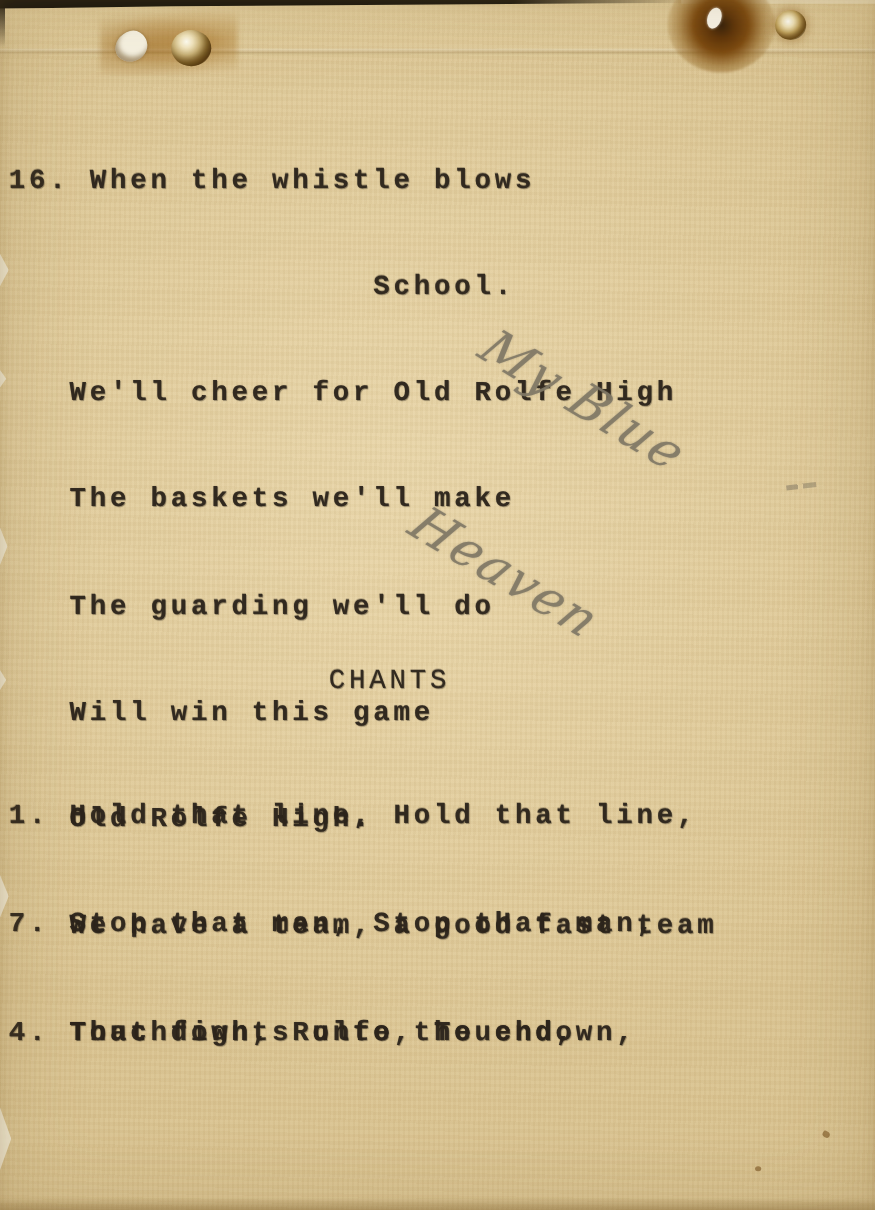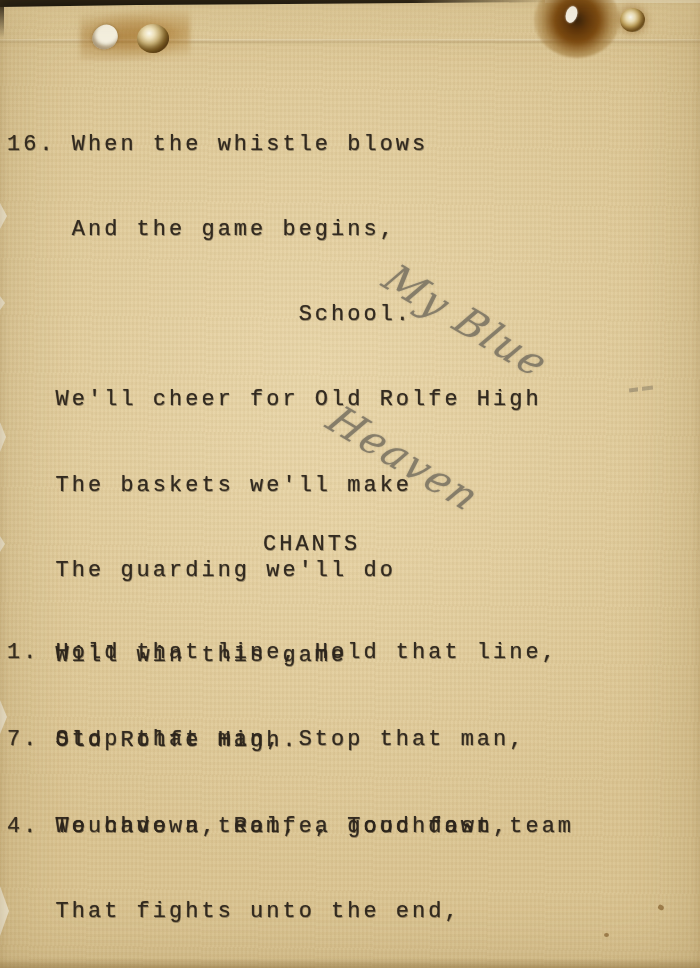--- a/index.html
+++ b/index.html
@@ -94,21 +94,21 @@
   
   .typewriter{
     position:absolute;white-space:pre;
     font-size:22px;letter-spacing:3px;font-weight:normal;
     color:rgba(44,37,28,.92);
     text-shadow:0.6px 0.8px 0.6px rgba(40,32,22,.38), -0.3px -0.3px 0.4px rgba(40,32,22,.26), 0 0 1px rgba(40,32,22,.3);
   }
   .verse{left:7px;top:74px;line-height:28.4px;}
   .chants-heading{left:263px;top:532px;}
   .chants{left:7px;top:580px;line-height:29px;}
-  .tline{white-space:pre;}
+  .tline{white-space:pre;font-weight:bold;}
   
   .handnote{
     position:absolute;left:468px;top:176px;
     transform:rotate(31deg) skewX(-8deg);transform-origin:0 0;
     font-family:"DejaVu Serif","Liberation Serif",serif;font-style:italic;
     font-size:40px;line-height:50px;letter-spacing:2px;
     color:rgba(128,120,101,.88);
     text-shadow:0 0 1.5px rgba(128,120,101,.55);
     white-space:pre;
   }
@@ -136,21 +136,20 @@
   <div class="nick n3"></div>
   <div class="nick n4"></div>
   <div class="nick n5"></div>
   <div class="nick n6"></div>
   <div class="speck s1"></div>
   <div class="speck s2"></div>
   <div class="pencil-dash"></div>
 
   <div class="typewriter verse">
     <div class="tline">16. When the whistle blows</div>
-    <div class="tline">    And the game begins,</div>
     <div class="tline">                  School.</div>
     <div class="tline">   We'll cheer for Old Rolfe High</div>
     <div class="tline">   The baskets we'll make</div>
     <div class="tline">   The guarding we'll do</div>
     <div class="tline">   Will win this game</div>
     <div class="tline">   Old Rolfe High.</div>
     <div class="tline">   We have a team, a good fast team</div>
     <div class="tline">   That fights unto the end,</div>
     
     

